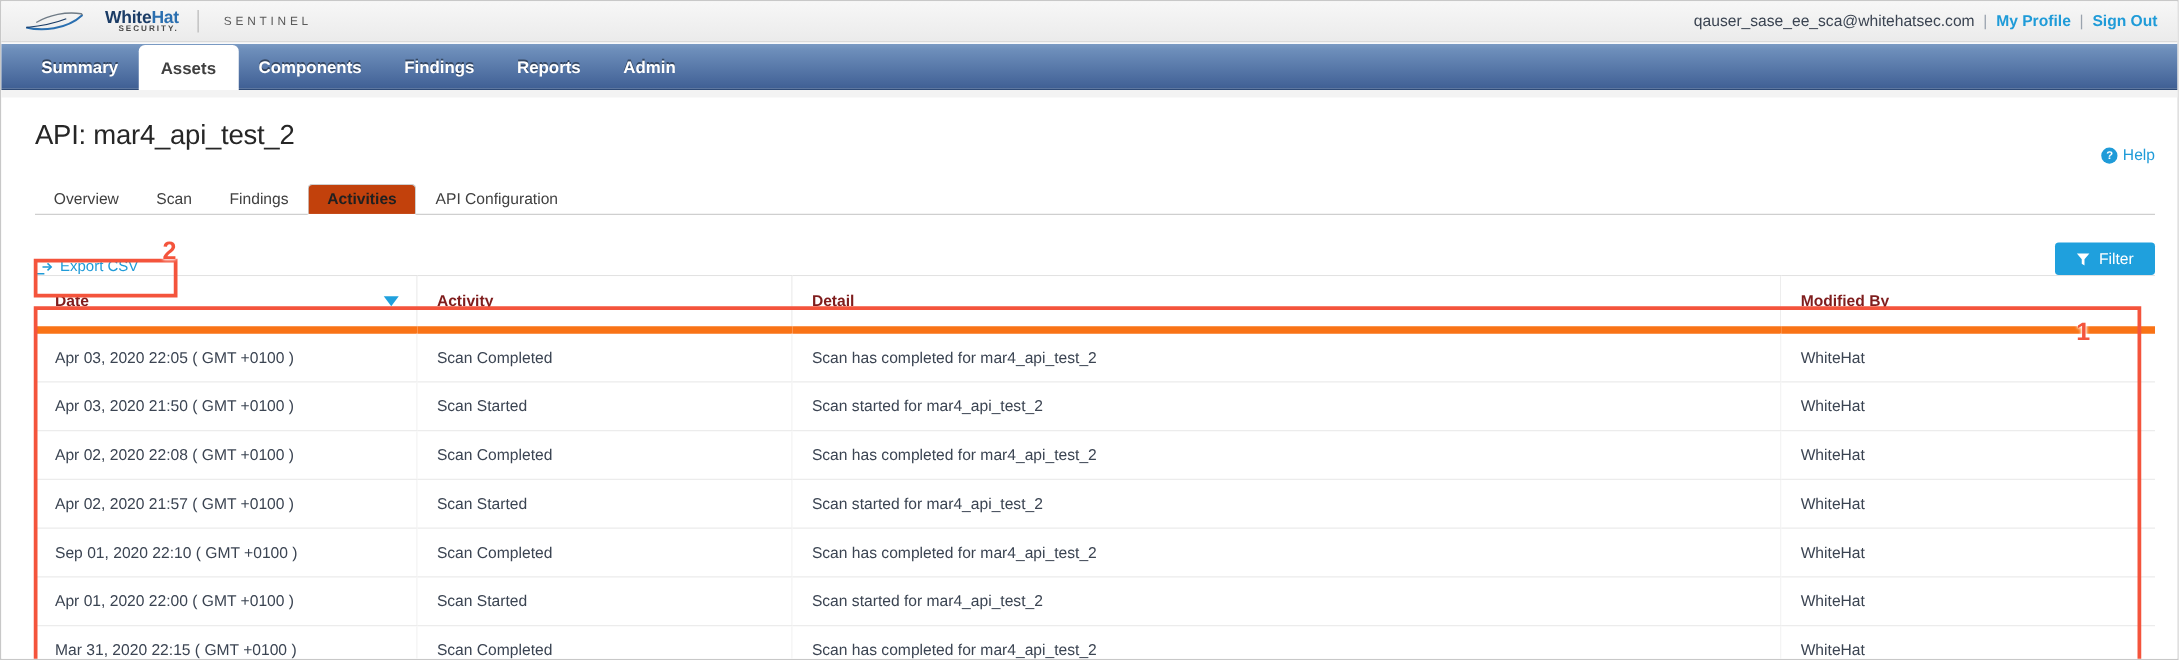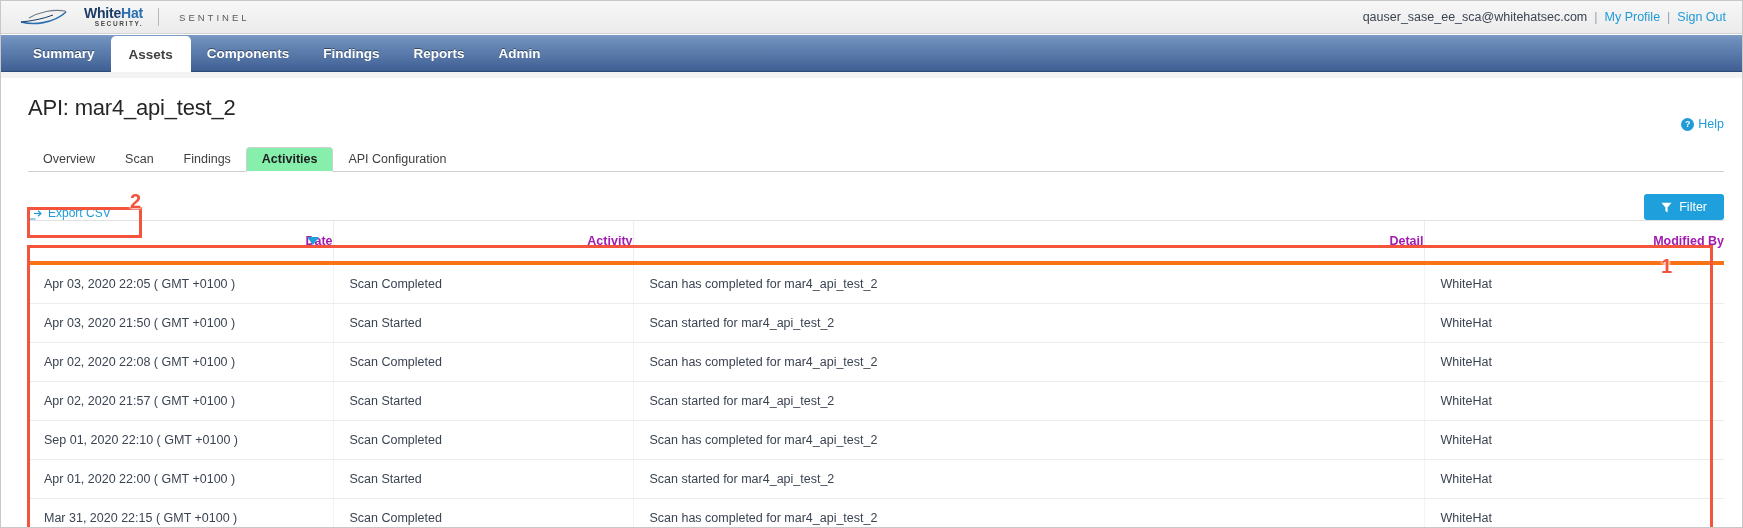--- a/index.html
+++ b/index.html
@@ -41,21 +41,21 @@
   }
   .logo-divider { width: 1px; height: 18px; background: #b9b9b9; margin: 0 11px 0 6px; }
   .logo-sentinel {
     font-size: 9.5px; letter-spacing: 3px; color: #5a5a5a; font-weight: normal;
   }
   .topbar-right {
     margin-left: auto; display: flex; align-items: center; gap: 7px;
     font-size: 12.5px; color: #3b4452;
   }
   .topbar-right .sep { color: #9aa3ae; }
-  .topbar-right a { color: #1f9bd8; font-weight: normal; text-decoration: none; }
+  .topbar-right a { color: #1f9bd8; font-weight: bold; text-decoration: none; }
 
   
   .mainnav {
     height: 38px;
     background: linear-gradient(#7b9bc4 0%, #6e8fbb 12%, #46669a 88%, #3f5f93 100%);
     border-top: 1px solid #ffffff;
     border-bottom: 1px solid #2e4a76;
     padding-left: 15px;
     display: flex;
     align-items: stretch;
@@ -116,21 +116,21 @@
   .subtab {
     font-size: 12.5px; color: #3f3f3f;
     padding: 0 15px 5px 15px;
     cursor: pointer; white-space: nowrap;
   }
   .subtab.active {
     font-weight: bold; color: #202020;
     border: 1px solid #cfcfcf;
     border-bottom: 1px solid #ffffff;
     border-radius: 4px 4px 0 0;
-    background: #86efac;
+    background: #c2410c;
     padding: 4px 15px 5px 15px;
     margin-bottom: -1px;
   }
 
   
   .toolbar {
     position: relative;
     display: flex; align-items: flex-end;
     height: 46px;
     margin-top: 2px;
@@ -158,27 +158,27 @@
   
   .table-wrap { position: relative; }
   table.activities {
     width: 100%;
     border-collapse: collapse;
     font-size: 12.5px;
     color: #3b4452;
     table-layout: fixed;
   }
   table.activities thead th {
-    text-align: right;
+    text-align: left;
     font-weight: bold;
-    color: #a21caf;
+    color: #7f1d1d;
     font-size: 12.5px;
     padding: 13px 0 13px 16px;
     border-top: 1px solid #e2e2e2;
-    border-bottom: 4px solid #f97316;
+    border-bottom: 6px solid #f97316;
     border-left: 1px solid #ededed;
     background: #ffffff;
     position: relative;
     vertical-align: middle;
   }
   table.activities thead th:first-child { border-left: none; }
   .sort-caret {
     position: absolute; right: 14px; top: 50%;
     transform: translateY(-50%);
     width: 0; height: 0;

